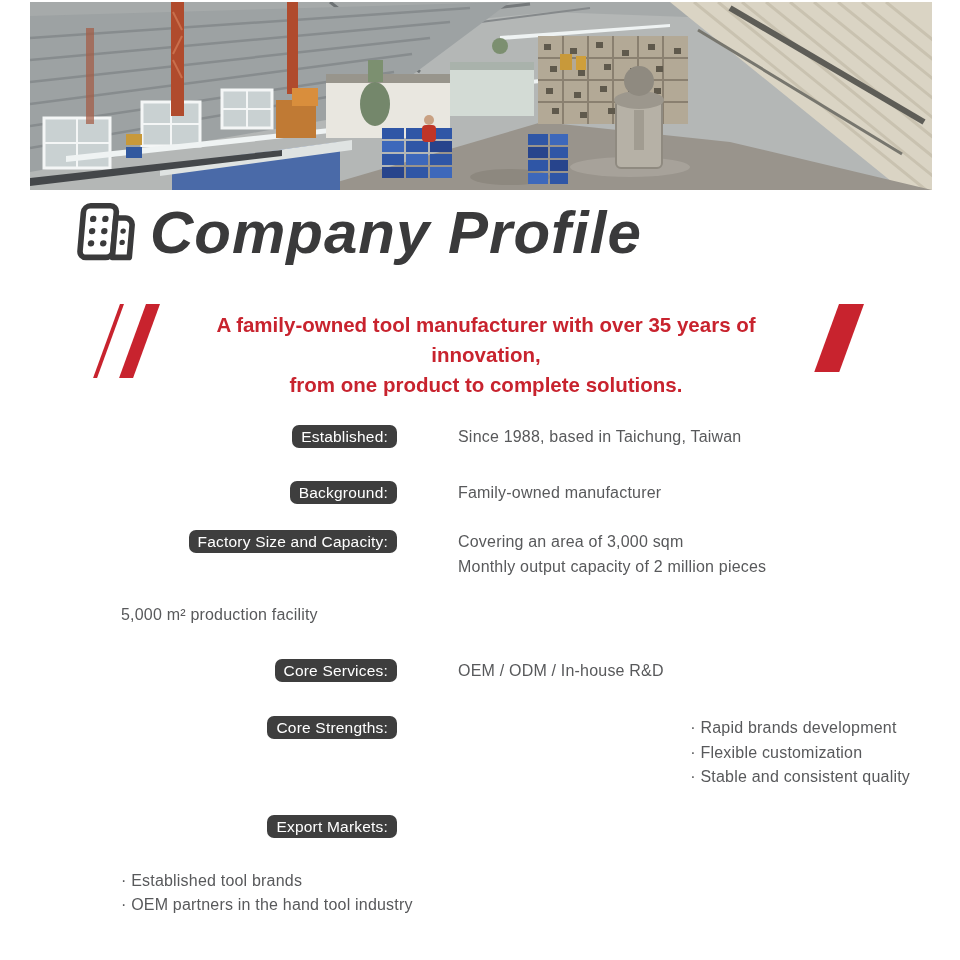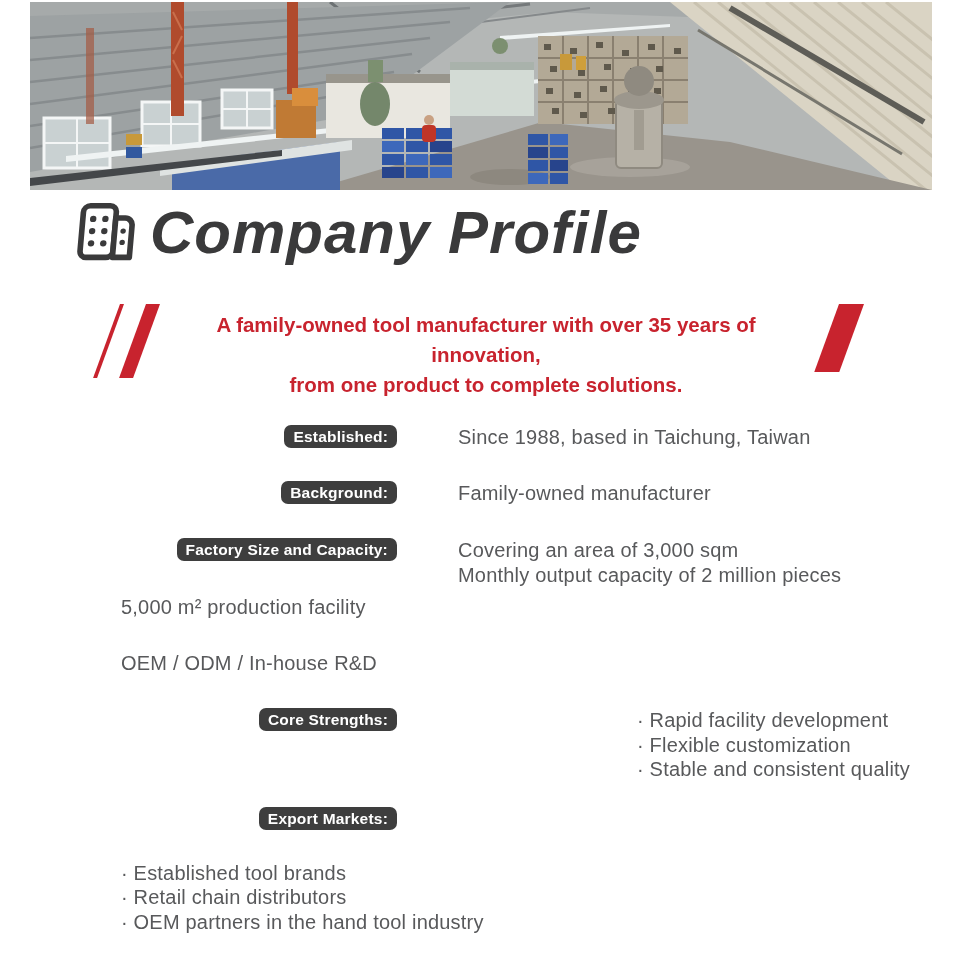--- a/index.html
+++ b/index.html
@@ -23,31 +23,31 @@
     position:absolute;left:168px;width:636px;top:2px;text-align:center;
     color:var(--red);font-weight:700;font-size:20.5px;line-height:30px;margin-top:8px;
   }
   .slash{position:absolute;background:var(--red);transform:skewX(-20deg);transform-origin:top left;}
   .slash-thin-left {left:120px;top:4px;width:4px;height:74px;}
   .slash-thick-left{left:146px;top:4px;width:14px;height:74px;}
   .slash-thick-right{left:839px;top:4px;width:25px;height:68px;}
   
   .rows{position:absolute;left:60px;top:425px;width:850px;}
   .row{display:flex;align-items:flex-start;margin-bottom:31px;}
-  .row:nth-of-type(2){margin-bottom:33px;}
-  .row:nth-of-type(3){margin-bottom:8px;}
+  .row:nth-of-type(2){margin-bottom:25px;}
+  .row:nth-of-type(3){margin-bottom:24px;}
   .row:nth-of-type(5){margin-bottom:33px;}
   .row:nth-of-type(6){margin-bottom:25px;justify-content:space-between;}
   .label-col{width:337px;display:flex;justify-content:flex-end;flex:none;}
   .badge{
     display:inline-block;background:var(--badge);color:#ffffff;
-    font-weight:700;font-size:15.5px;line-height:15px;padding:4px 9px;
+    font-weight:400;font-size:15.5px;line-height:15px;padding:4px 9px;
     border-radius:7px;white-space:nowrap;letter-spacing:0.2px;
   }
-  .values{margin-left:61px;color:var(--body);font-size:20px;line-height:24.5px;letter-spacing:0.2px;}
+  .values{margin-left:61px;color:var(--body);font-size:16px;line-height:24.5px;letter-spacing:0.2px;}
   .value-line{white-space:nowrap;}
 </style>
 </head>
 <body>
 
 <div class="hero">
   <svg viewBox="0 0 902 188" preserveAspectRatio="none">
     <rect width="902" height="188" fill="#b4b7b6"></rect>
 
     <g>
@@ -287,43 +287,45 @@
     </div>
   </div>
 
   <div class="row">
     <div class="values">
       <div class="value-line">5,000 m² production facility</div>
     </div>
   </div>
 
   <div class="row">
+    <div class="label-col">
+        <span class="badge">Core Services:</span>
+      </div>
     <div class="values">
       <div class="value-line">OEM / ODM / In-house R&amp;D</div>
     </div>
   </div>
 
   <div class="row">
     <div class="label-col">
         <span class="badge">Core Strengths:</span>
       </div>
     <div class="values">
-      <div class="value-line">· Rapid facility development</div>
+      <div class="value-line">· Rapid brands development</div>
       <div class="value-line">· Flexible customization</div>
       <div class="value-line">· Stable and consistent quality</div>
     </div>
   </div>
 
   <div class="row">
     <div class="label-col">
         <span class="badge">Export Markets:</span>
       </div>
   </div>
 
   <div class="row">
     <div class="values">
       <div class="value-line">· Established tool brands</div>
-      <div class="value-line">· Retail chain distributors</div>
       <div class="value-line">· OEM partners in the hand tool industry</div>
     </div>
   </div>
 
 </div>
 
 </body></html>

